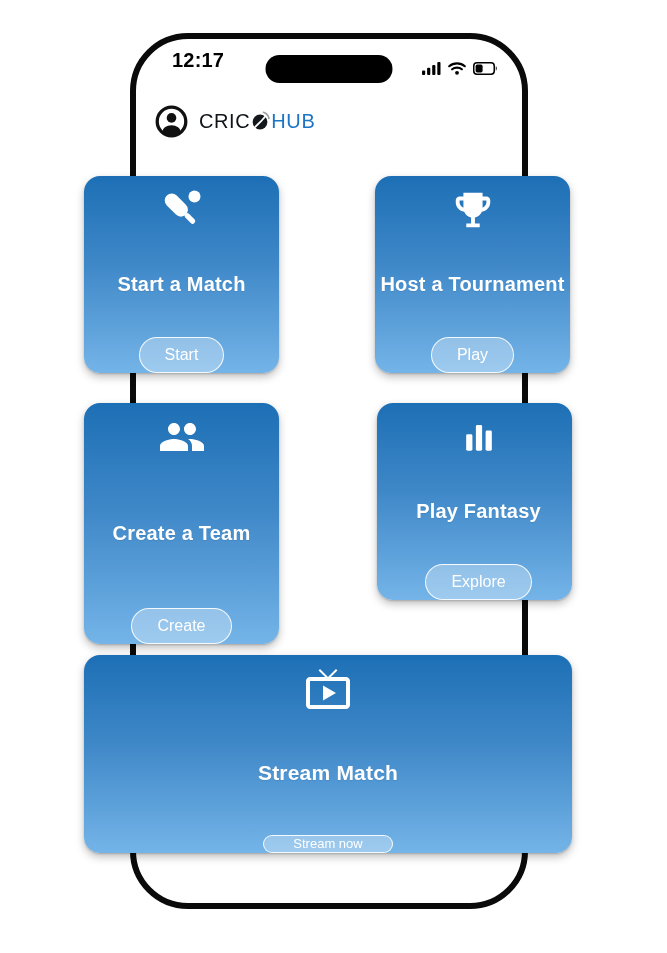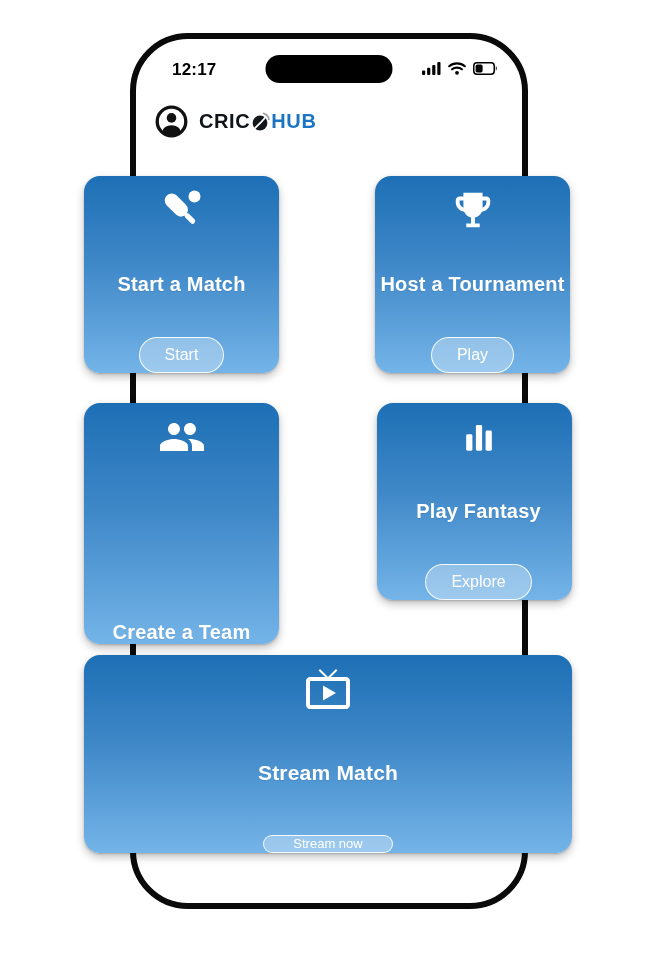--- a/index.html
+++ b/index.html
@@ -6,40 +6,40 @@
   html,body { background:#fff; }
   body { font-family:"Liberation Sans", sans-serif; }
   .canvas { position:relative; width:667px; height:953px; background:#fff; overflow:hidden; margin:0 auto; }
 
   
   .phone {
     position:absolute; left:130px; top:33px; width:398px; height:876px;
     border:6px solid #0a0a0a; border-radius:58px; background:#fff;
   }
   .time {
-    position:absolute; left:36px; top:21px;
-    font-size:17px; font-weight:700; color:#000; letter-spacing:.2px;
+    position:absolute; left:36px; top:10px;
+    font-size:20px; font-weight:700; color:#000; letter-spacing:.2px;
   }
   .island {
     position:absolute; left:50%; transform:translateX(-50%); top:16px;
     width:127px; height:28px; background:#000; border-radius:16px;
   }
   .status-icons {
     position:absolute; right:24px; top:23px;
     display:flex; align-items:center; gap:7px;
   }
   .status-icons svg { display:block; }
 
   
   .brand-row {
     position:absolute; left:19px; top:66px;
     display:flex; align-items:center; gap:11px;
   }
   .brand-row svg { display:block; }
-  .brand-text { display:flex; align-items:center; font-weight:700; font-size:20px; letter-spacing:.6px; }
+  .brand-text { display:flex; align-items:flex-start; font-weight:400; font-size:20px; letter-spacing:.6px; }
   .brand-cric { color:#101418; }
   .brand-hub  { color:#1b74c4; }
   .brand-ball { margin:0 1px; }
 
   
   .card {
     position:absolute; border-radius:16px; color:#fff;
     background:linear-gradient(180deg,#1d6fb5 0%, #3f88c8 45%, #74b4e8 100%);
     box-shadow:0 4px 9px rgba(0,0,0,.25), 0 1px 2px rgba(0,0,0,.18);
     display:flex; flex-direction:column; align-items:center; justify-content:space-between;
@@ -151,20 +151,21 @@
     <button class="pill">Play</button>
   </div>
 
   <div class="card card-team">
     <div class="card-icon">
       <svg width="48" height="48" viewBox="0 0 24 24" fill="#fff">
         <path d="M16 11c1.66 0 2.99-1.34 2.99-3S17.66 5 16 5c-1.66 0-3 1.34-3 3s1.34 3 3 3zm-8 0c1.66 0 2.99-1.34 2.99-3S9.66 5 8 5C6.34 5 5 6.34 5 8s1.34 3 3 3zm0 2c-2.33 0-7 1.17-7 3.5V19h14v-2.5c0-2.33-4.67-3.5-7-3.5zm8 0c-.29 0-.62.02-.97.05 1.16.84 1.97 1.97 1.97 3.45V19h6v-2.5c0-2.33-4.67-3.5-7-3.5z"></path>
       </svg>
     </div>
     <div class="card-title">Create a Team</div>
+    <button class="pill">Create</button>
   </div>
 
   <div class="card card-fantasy">
     <div class="card-icon">
       <svg width="44" height="44" viewBox="0 0 24 24" fill="#fff">
         <rect x="5" y="10.5" width="3.4" height="9" rx="0.8"></rect>
         <rect x="10.3" y="5.5" width="3.4" height="14" rx="0.8"></rect>
         <rect x="15.6" y="8.5" width="3.4" height="11" rx="0.8"></rect>
       </svg>
     </div>

